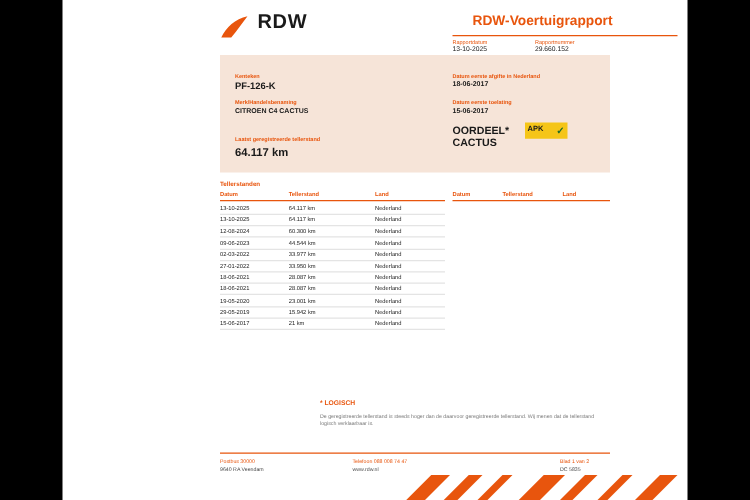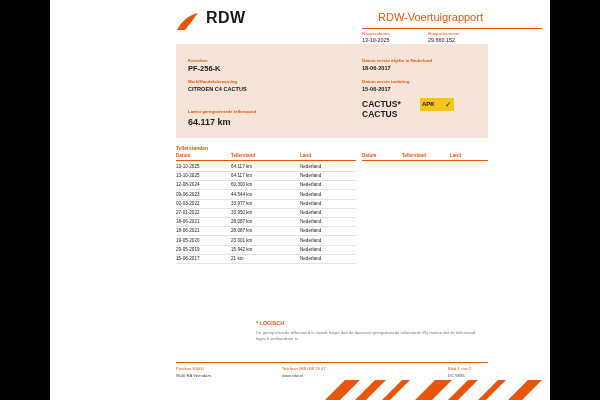--- a/index.html
+++ b/index.html
@@ -5,21 +5,21 @@
   html,body{margin:0;padding:0;background:#000;}
   body{width:600px;height:400px;overflow:hidden;font-family:"Liberation Sans",sans-serif;}
   #page{
     position:absolute;left:50px;top:0;width:500px;height:400px;background:#ffffff;
     overflow:hidden;
   }
   
   .hdr{position:absolute;left:0;top:0;width:524px;height:42px;}
   .logo-mark{position:absolute;left:126px;top:12px;width:26px;height:20px;}
   .rdw-word{position:absolute;left:156px;top:9px;font-size:16px;font-weight:bold;color:#1a1a1a;letter-spacing:.5px;}
-  .rep-title{position:absolute;left:312px;top:11px;font-size:11px;font-weight:normal;color:#e8550d;padding-left:16px;}
+  .rep-title{position:absolute;left:312px;top:11px;font-size:11px;font-weight:bold;color:#e8550d;padding-left:16px;}
   .meta-line{position:absolute;left:312px;top:28px;width:180px;height:1px;background:#e8550d;}
   .meta-lbl{position:absolute;font-size:4.4px;color:#e8550d;}
   .meta-val{position:absolute;font-size:5.4px;color:#1a1a1a;}
   
   .band{position:absolute;left:126px;top:44px;width:312px;height:94px;background:#f6e4d8;}
   .b-lbl{position:absolute;font-size:4.4px;color:#e8550d;font-weight:bold;}
   .b-val-sm{position:absolute;font-size:5.6px;color:#1a1a1a;font-weight:bold;}
   .b-val-big{position:absolute;font-size:9px;color:#1a1a1a;font-weight:bold;}
   .b-val-mid{position:absolute;font-size:7.5px;color:#1a1a1a;font-weight:bold;}
   .verdict{position:absolute;left:312px;top:100px;font-size:8.5px;line-height:9.5px;font-weight:bold;color:#1a1a1a;}
@@ -58,36 +58,36 @@
     <div class="meta-line"></div>
     <div class="meta-lbl" style="left:312px;top:31px;">Rapportdatum</div>
     <div class="meta-val" style="left:312px;top:37px;">13-10-2025</div>
     <div class="meta-lbl" style="left:378px;top:31px;">Rapportnummer</div>
     <div class="meta-val" style="left:378px;top:37px;">29.660.152</div>
   </div>
 
   <div class="band"></div>
 
   <div class="b-lbl" style="left:138px;top:58px;">Kenteken</div>
-  <div class="b-val-mid" style="left:138px;top:64px;">PF-256-K</div>
+  <div class="b-val-mid" style="left:138px;top:64px;">PF-126-K</div>
 
   <div class="b-lbl" style="left:138px;top:79px;">Merk/Handelsbenaming</div>
   <div class="b-val-sm" style="left:138px;top:86px;">CITROEN C4 CACTUS</div>
 
   <div class="b-lbl" style="left:138px;top:109px;">Laatst geregistreerde tellerstand</div>
   <div class="b-val-big" style="left:138px;top:117px;">64.117 km</div>
 
   <div class="b-lbl" style="left:312px;top:58px;">Datum eerste afgifte in Nederland</div>
   <div class="b-val-sm" style="left:312px;top:65px;">18-06-2017</div>
 
   <div class="b-lbl" style="left:312px;top:79px;">Datum eerste toelating</div>
   <div class="b-val-sm" style="left:312px;top:86px;">15-06-2017</div>
 
   <div class="verdict">
-    <div>CACTUS*</div>
+    <div>OORDEEL*</div>
     <div>CACTUS</div>
   </div>
 
   <div class="apk-badge"></div>
   <div class="apk-txt">APK</div>
   <div class="apk-check">✓</div>
 
   <div class="tbl-title">Tellerstanden</div>
 
   <div class="th" style="left:126px;top:153px;">Datum</div>

